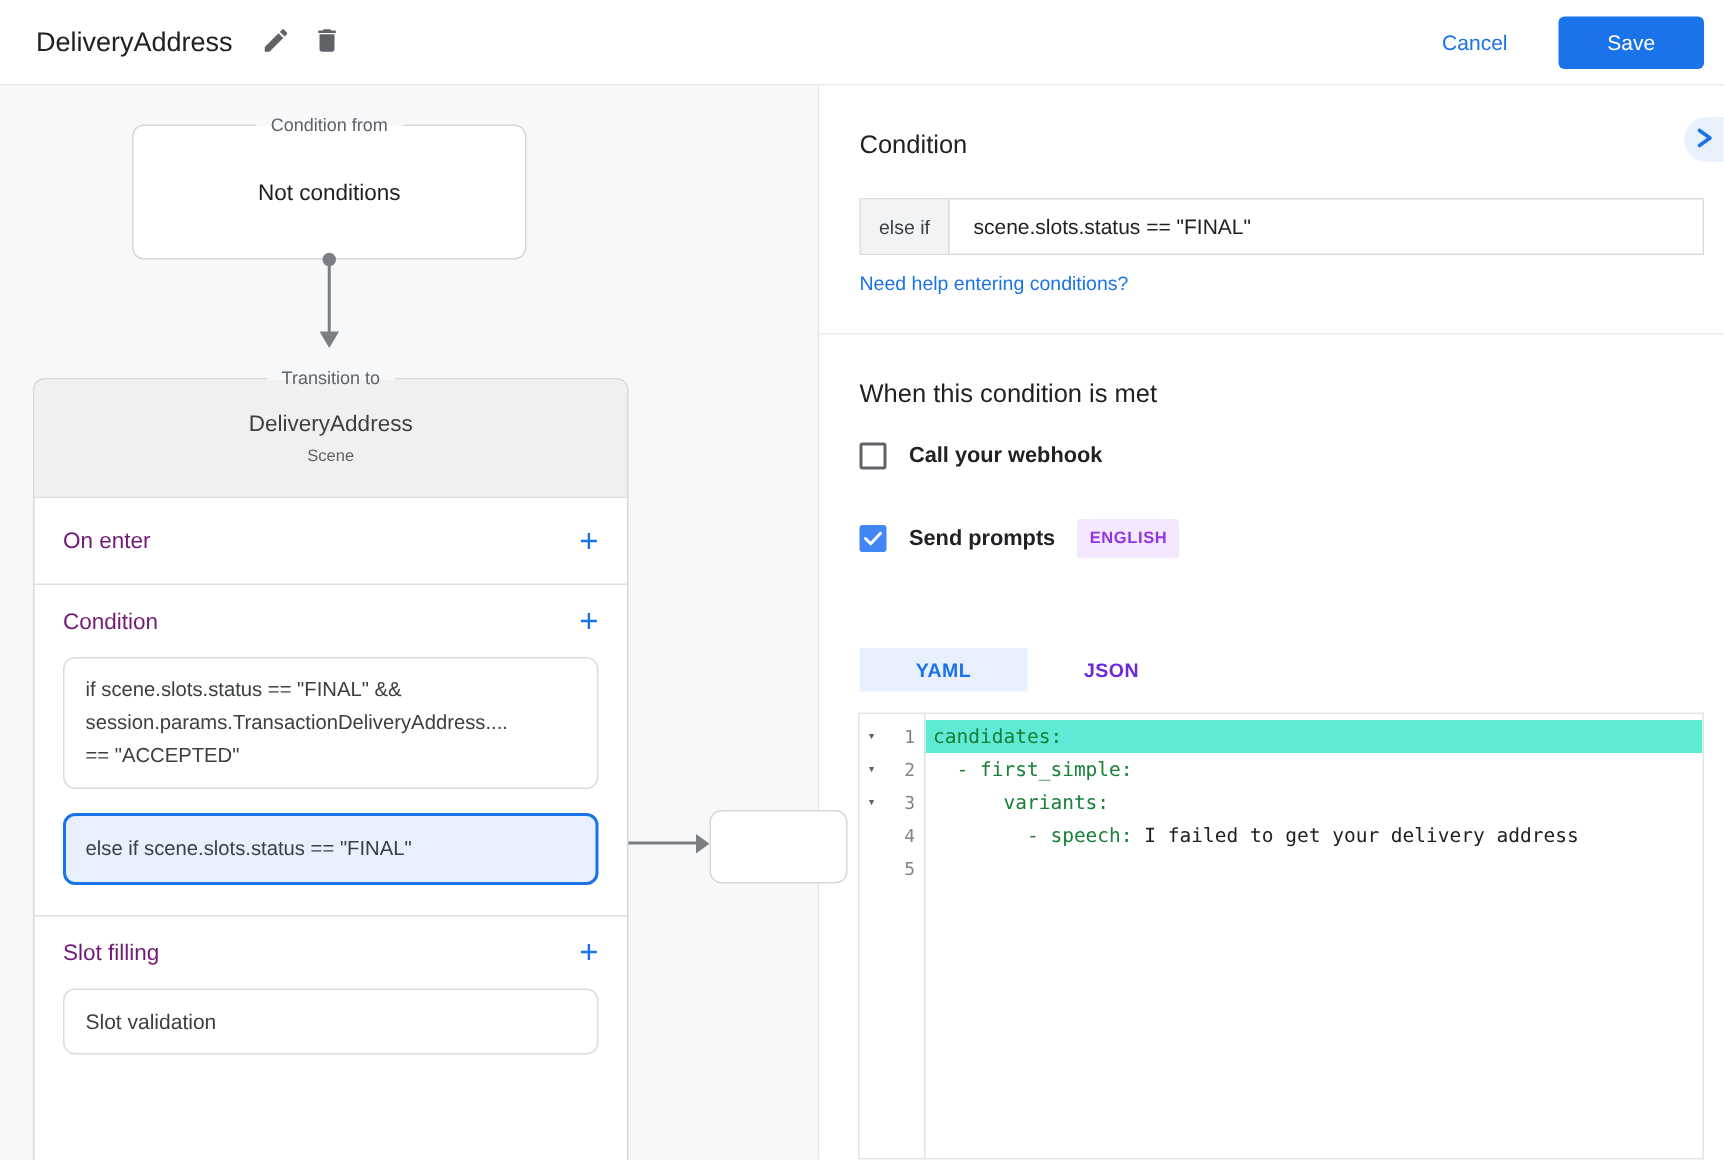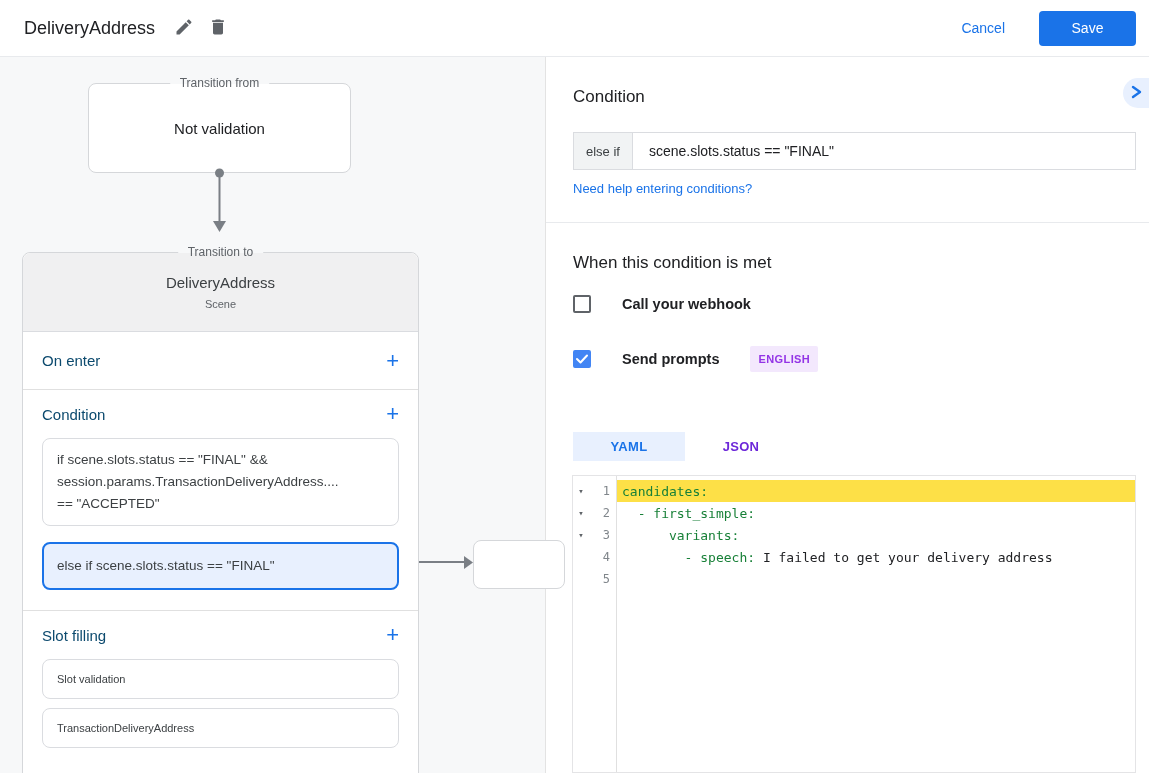--- a/index.html
+++ b/index.html
@@ -32,51 +32,51 @@
   .tfrom-content { font-size:15px; color:#202124; }
 
   .connectors { position:absolute; left:0; top:0; width:545px; height:716px; pointer-events:none; }
 
   .scene-card { left:22px; top:195px; width:397px; height:540px; border-radius:8px 8px 0 0; }
   .card-header { height:79px; background:#f0f0f1; border-bottom:1px solid #dadce0;
     border-radius:8px 8px 0 0; text-align:center; padding-top:21px; }
   .card-title { font-size:15px; color:#3c4043; }
   .card-subtitle { font-size:11px; color:#5f6368; margin-top:7px; }
   .card-row { height:58px; display:flex; align-items:center; padding:0 19px; border-bottom:1px solid #e0e0e0; }
-  .sec-label { font-size:15px; color:#0c4a6e; }
+  .sec-label { font-size:15px; color:#701a75; }
   .plus-btn { margin-left:auto; border:none; background:none; color:#1a73e8; font-size:22px;
     font-weight:400; cursor:pointer; line-height:20px; font-family:inherit; }
   .sec-head { height:48px; display:flex; align-items:center; padding:0 19px; }
   .cond-box { margin:0 19px; background:#fff; border:1px solid #dadce0; border-radius:8px;
     padding:10px 14px; font-size:13.5px; color:#3c4043; line-height:22px; cursor:pointer; }
   .cond-box.selected { background:#e8f0fe; border:2px solid #1a73e8; padding:11px 13px; margin-top:16px; }
   .cond-section { border-bottom:1px solid #e0e0e0; padding-bottom:20px; }
   .slot-box { margin:0 19px 9px 19px; background:#fff; border:1px solid #dadce0; border-radius:8px;
-    padding:13px 14px; font-size:11px; color:#3c4043; cursor:pointer; }
+    padding:13px 14px; font-size:14px; color:#3c4043; cursor:pointer; }
   .target-box { left:473px; top:483px; width:92px; height:49px; z-index:6; }
 
   
   .panel { position:absolute; left:545px; top:57px; width:604px; height:716px; background:#fff;
     border-left:1px solid #e3e3e3; z-index:1; }
   .panel h2 { position:absolute; left:27px; font-size:17px; font-weight:400; color:#202124; }
   .h-condition { top:30px; }
   .h-when { top:196px; }
   .collapse-btn { position:absolute; right:0; top:21px; width:26px; height:30px; background:#e8f0fe;
     border:none; border-radius:15px 0 0 15px; cursor:pointer; display:flex; align-items:center; justify-content:center; }
   .cond-row { position:absolute; left:27px; right:13px; top:75px; height:38px; border:1px solid #dadce0;
     display:flex; align-items:stretch; background:#fff; }
   .cond-prefix { background:#f1f3f4; border-right:1px solid #dadce0; display:flex; align-items:center;
     padding:0 12px; font-size:13px; color:#3c4043; }
   .cond-input { flex:1; border:none; outline:none; padding:0 16px; font-size:14px; color:#202124;
     font-family:inherit; background:transparent; }
   .help-link { position:absolute; left:27px; top:124px; font-size:13px; color:#1a73e8;
     text-decoration:none; cursor:pointer; }
   .panel-divider { position:absolute; left:0; right:0; top:165px; height:1px; background:#e8eaed; }
 
-  .check-row { position:absolute; left:27px; display:flex; align-items:center;gap:16px; }
+  .check-row { position:absolute; left:27px; display:flex; align-items:center; }
   .row-webhook { top:238px; }
   .row-prompts { top:289px; }
   .cb { width:18px; height:18px; border:2px solid #5f6368; border-radius:2px; background:#fff;
     cursor:pointer; flex:0 0 auto; display:flex; align-items:center; justify-content:center; }
   .cb.checked { background:#4285f4; border-color:#4285f4; }
   .cb svg { display:none; }
   .cb.checked svg { display:block; }
   .check-label { font-size:14.5px; font-weight:700; color:#202124; margin-left:15px; }
   .lang-badge { margin-left:15px; background:#f3e8fd; color:#9334e6; font-size:11px; font-weight:700;
     letter-spacing:.4px; padding:7px 8px; border-radius:2px; }
@@ -90,21 +90,21 @@
   .tab.active { background:#e8f0fe; color:#1a73e8; }
 
   .editor { position:absolute; left:26px; right:13px; top:418px; bottom:0; border:1px solid #e4e4e6;
     display:flex; font-family:"DejaVu Sans Mono",monospace; font-size:13px; }
   .ed-gutter { flex:0 0 44px; border-right:1px solid #e0e0e0; padding-top:4px; }
   .ed-gutter-row { height:22px; display:flex; align-items:center; }
   .ed-fold { width:16px; text-align:center; font-size:9px; color:#5f6368; cursor:pointer; }
   .ed-num { flex:1; text-align:right; padding-right:6px; font-size:12px; color:#80868b; }
   .ed-code { flex:1; padding-top:4px; overflow:hidden; }
   .ed-code-row { height:22px; white-space:pre; padding-left:5px; display:flex; align-items:center; }
-  .ed-code-row.hl { background:#fde047; }
+  .ed-code-row.hl { background:#5eead4; }
   .tok-key { color:#188038; }
   .tok-text { color:#202124; }
 </style>
 </head>
 <body>
 
 <div class="topbar">
   <span class="topbar-title">DeliveryAddress</span>
   <button class="icon-btn edit-btn">
     <span>
@@ -122,22 +122,22 @@
   </button>
   <div class="topbar-right">
     <button class="cancel-btn">Cancel</button>
     <button class="save-btn">Save</button>
   </div>
 </div>
 
 <div class="canvas">
 
   <div class="node tfrom-box">
-    <span class="legend legend-over-panel">Transition from</span>
-    <span class="tfrom-content">Not validation</span>
+    <span class="legend legend-over-panel">Condition from</span>
+    <span class="tfrom-content">Not conditions</span>
   </div>
 
   <svg class="connectors">
     <circle cx="219.5" cy="116" r="4.5" fill="#7a7f85"></circle>
     <line x1="219.5" y1="116" x2="219.5" y2="166" stroke="#7a7f85" stroke-width="2"></line>
     <polygon points="213,164 226,164 219.5,175" fill="#7a7f85"></polygon>
     <circle cx="400" cy="505" r="4.5" fill="#7a7f85"></circle>
     <line x1="400" y1="505" x2="464" y2="505" stroke="#7a7f85" stroke-width="2"></line>
     <polygon points="464,499 464,512 473,505.5" fill="#7a7f85"></polygon>
   </svg>
@@ -168,21 +168,20 @@
       <div class="cond-box selected">
         <div>else if scene.slots.status == "FINAL"</div>
       </div>
     </div>
 
     <div class="sec-head">
       <span class="sec-label">Slot filling</span>
       <button class="plus-btn">+</button>
     </div>
     <div class="slot-box">Slot validation</div>
-    <div class="slot-box">TransactionDeliveryAddress</div>
   </div>
 
   <div class="node target-box"></div>
 </div>
 
 <div class="panel">
 
   <h2 class="h-condition">Condition</h2>
 
   <button class="collapse-btn">

